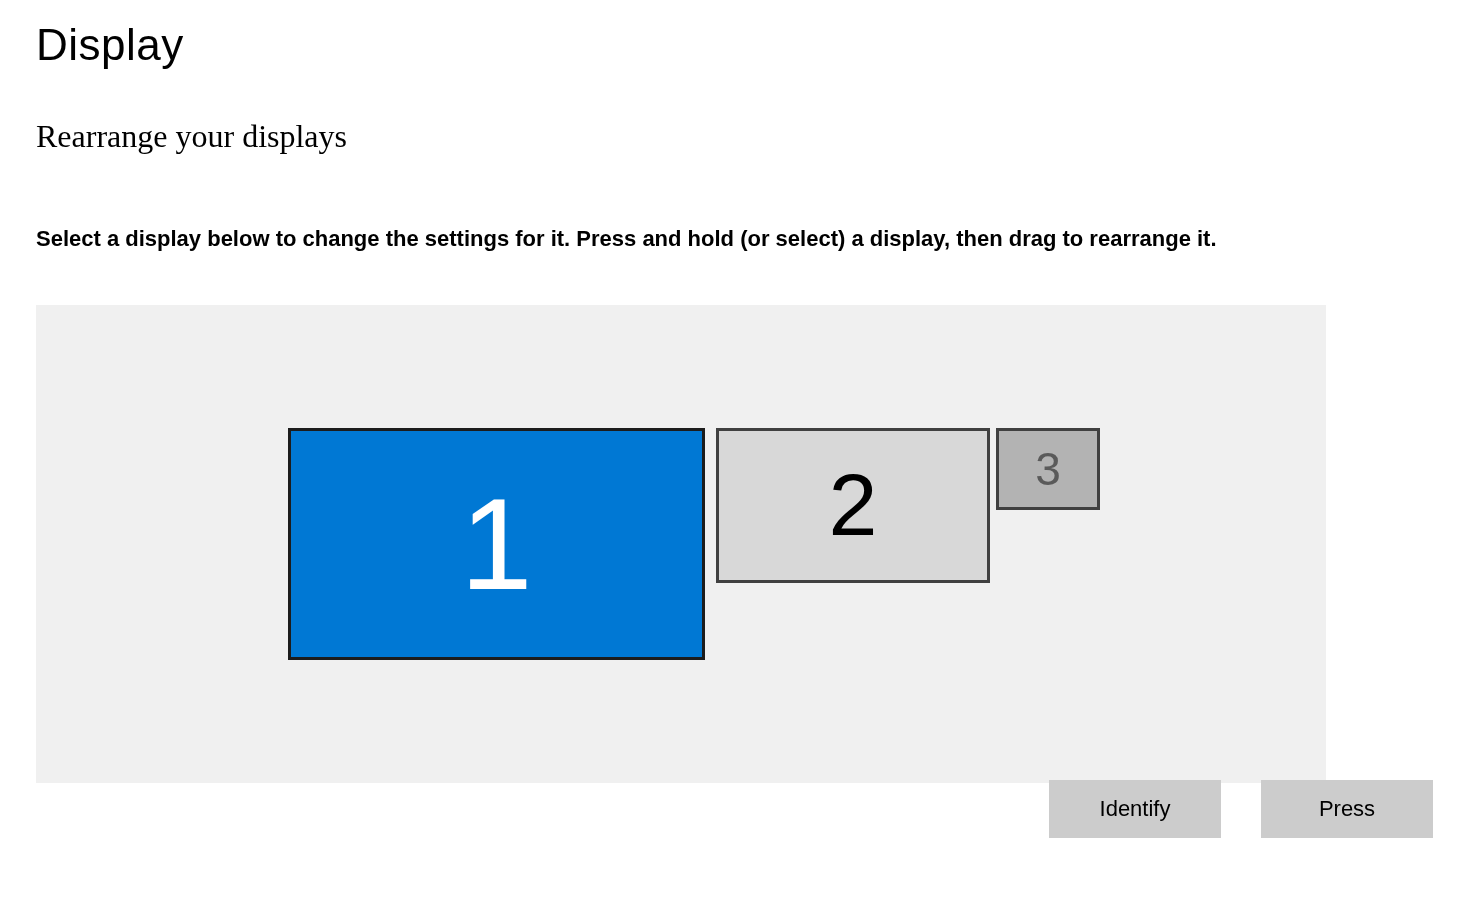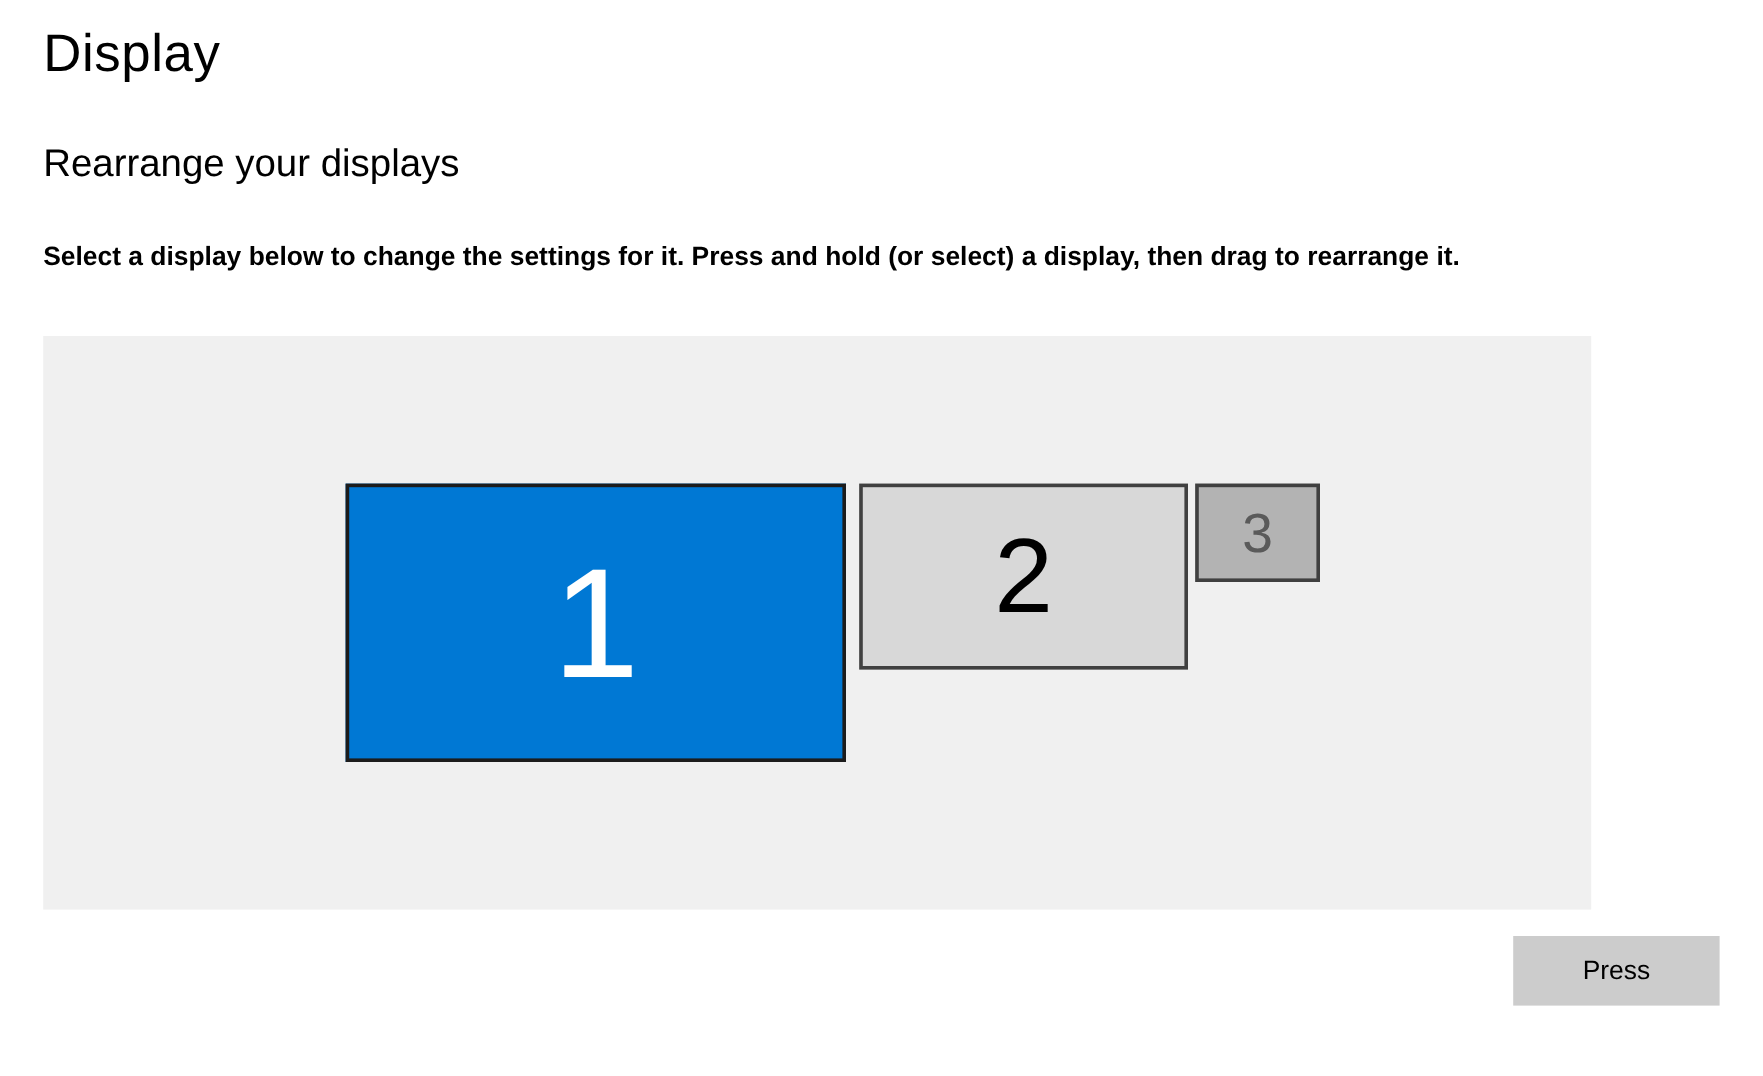--- a/index.html
+++ b/index.html
@@ -21,21 +21,22 @@
     }
     .page-title {
       font-size: 44px;
       font-weight: 300;
       margin-bottom: 48px;
       letter-spacing: 0.5px;
     }
     .section-heading {
       font-size: 32px;
       font-weight: 300;
-      margin-bottom: 44px;
+      margin-bottom: 69px;
+      font-family: Liberation Serif, serif;
     }
     .description {
       font-size: 22px;
       font-weight: 700;
       margin-bottom: 50px;
       line-height: 1.4;
     }
     .display-arrangement-area {
       background: #f0f0f0;
       width: 1290px;
@@ -114,16 +115,17 @@
 
   <p class="description">Select a display below to change the settings for it. Press and hold (or select) a display, then drag to rearrange it.</p>
 
   <div class="display-arrangement-area">
     <div class="monitor monitor-1">1</div>
     <div class="monitor monitor-2">2</div>
     <div class="monitor monitor-3">3</div>
   </div>
 
   <div class="button-row">
+    <button class="action-button">Identify</button>
     <button class="action-button">Press</button>
   </div>
 
 </div>
 
 </body></html>

